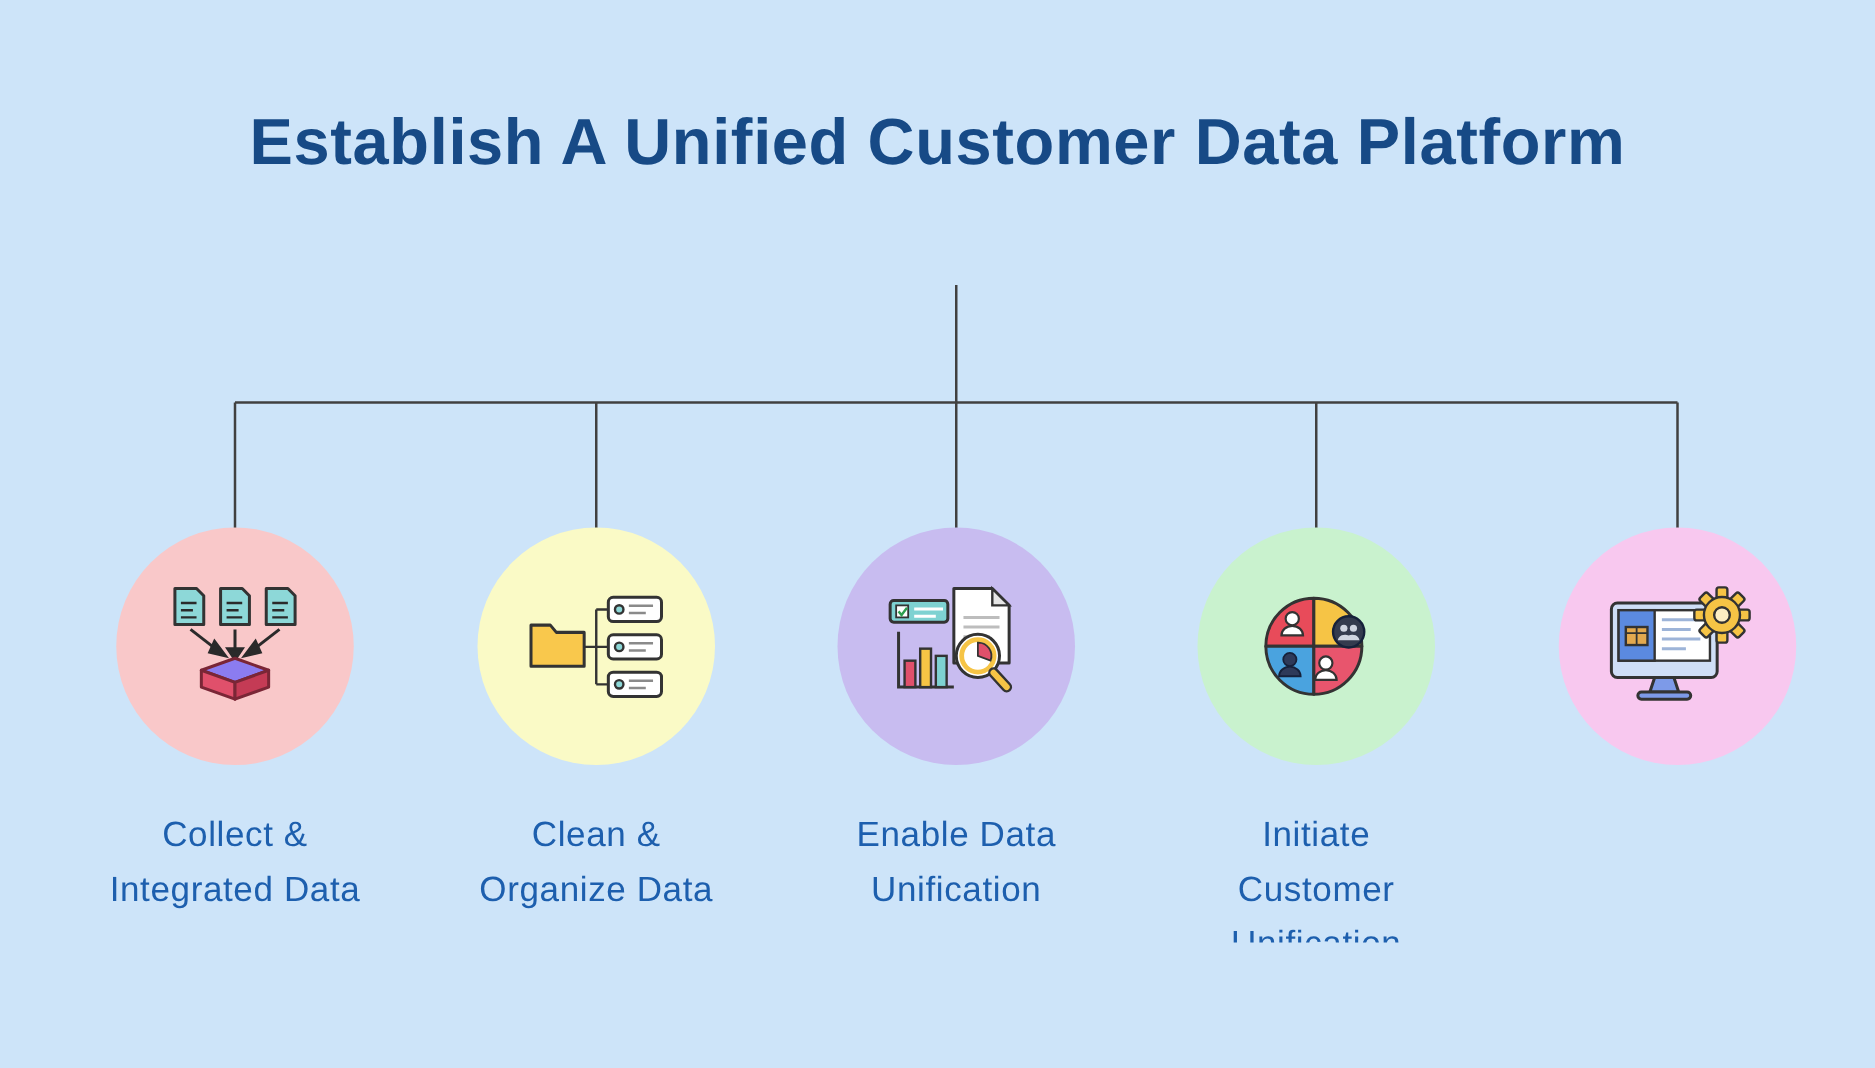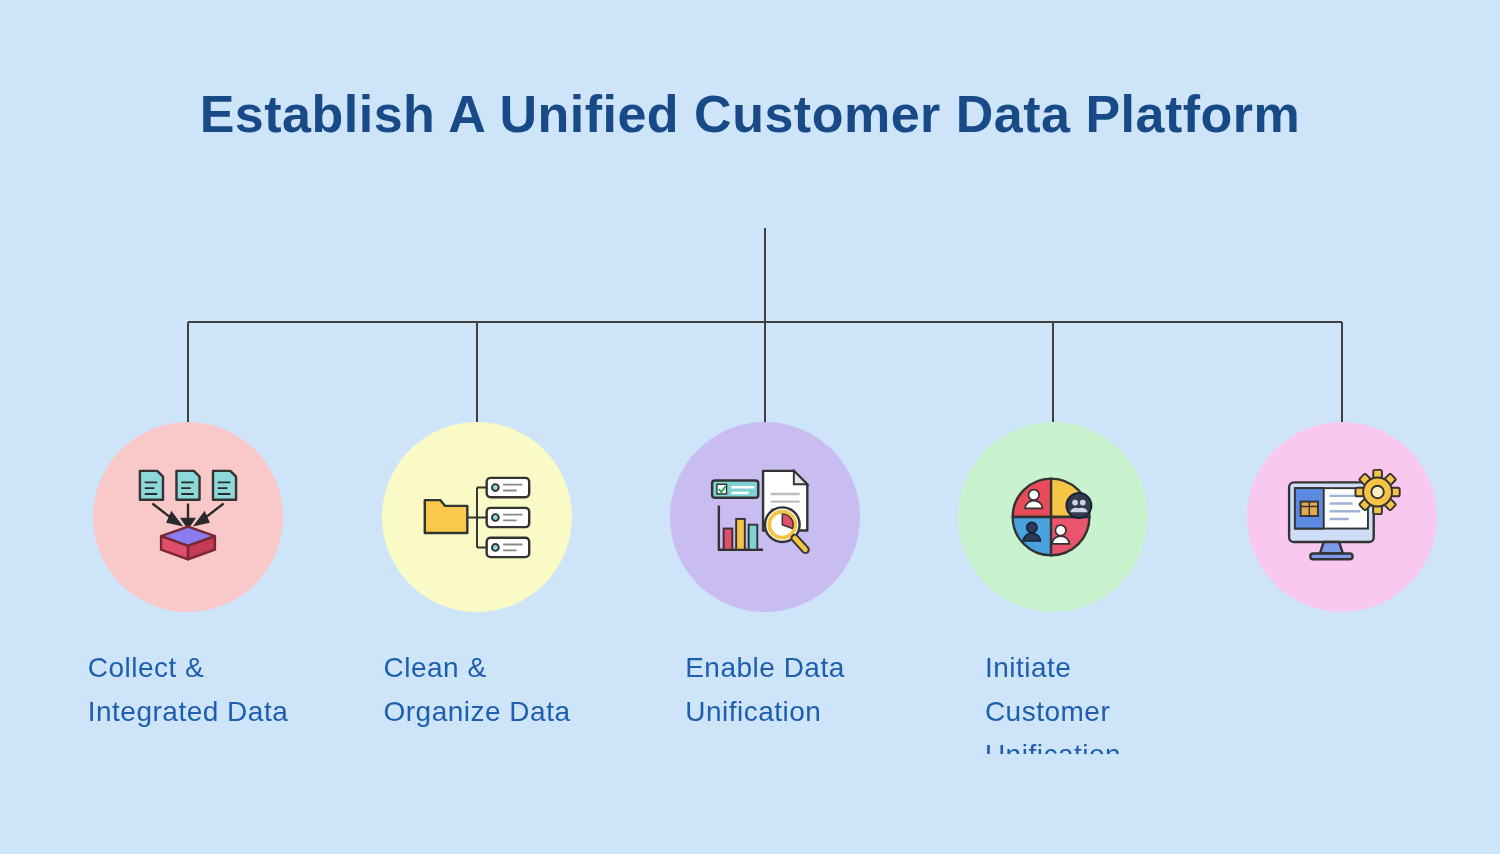--- a/index.html
+++ b/index.html
@@ -57,20 +57,21 @@
   .node-circle{
     width:190px;
     height:190px;
     border-radius:50%;
     display:flex;
     align-items:center;
     justify-content:center;
   }
   .node-label{
     margin-top:34px;
+    text-align:center;
     font-size:28px;
     line-height:1.56;
     letter-spacing:.5px;
     color:var(--label-text);
     white-space:pre-line;
   }
 </style>
 </head>
 <body>
 

